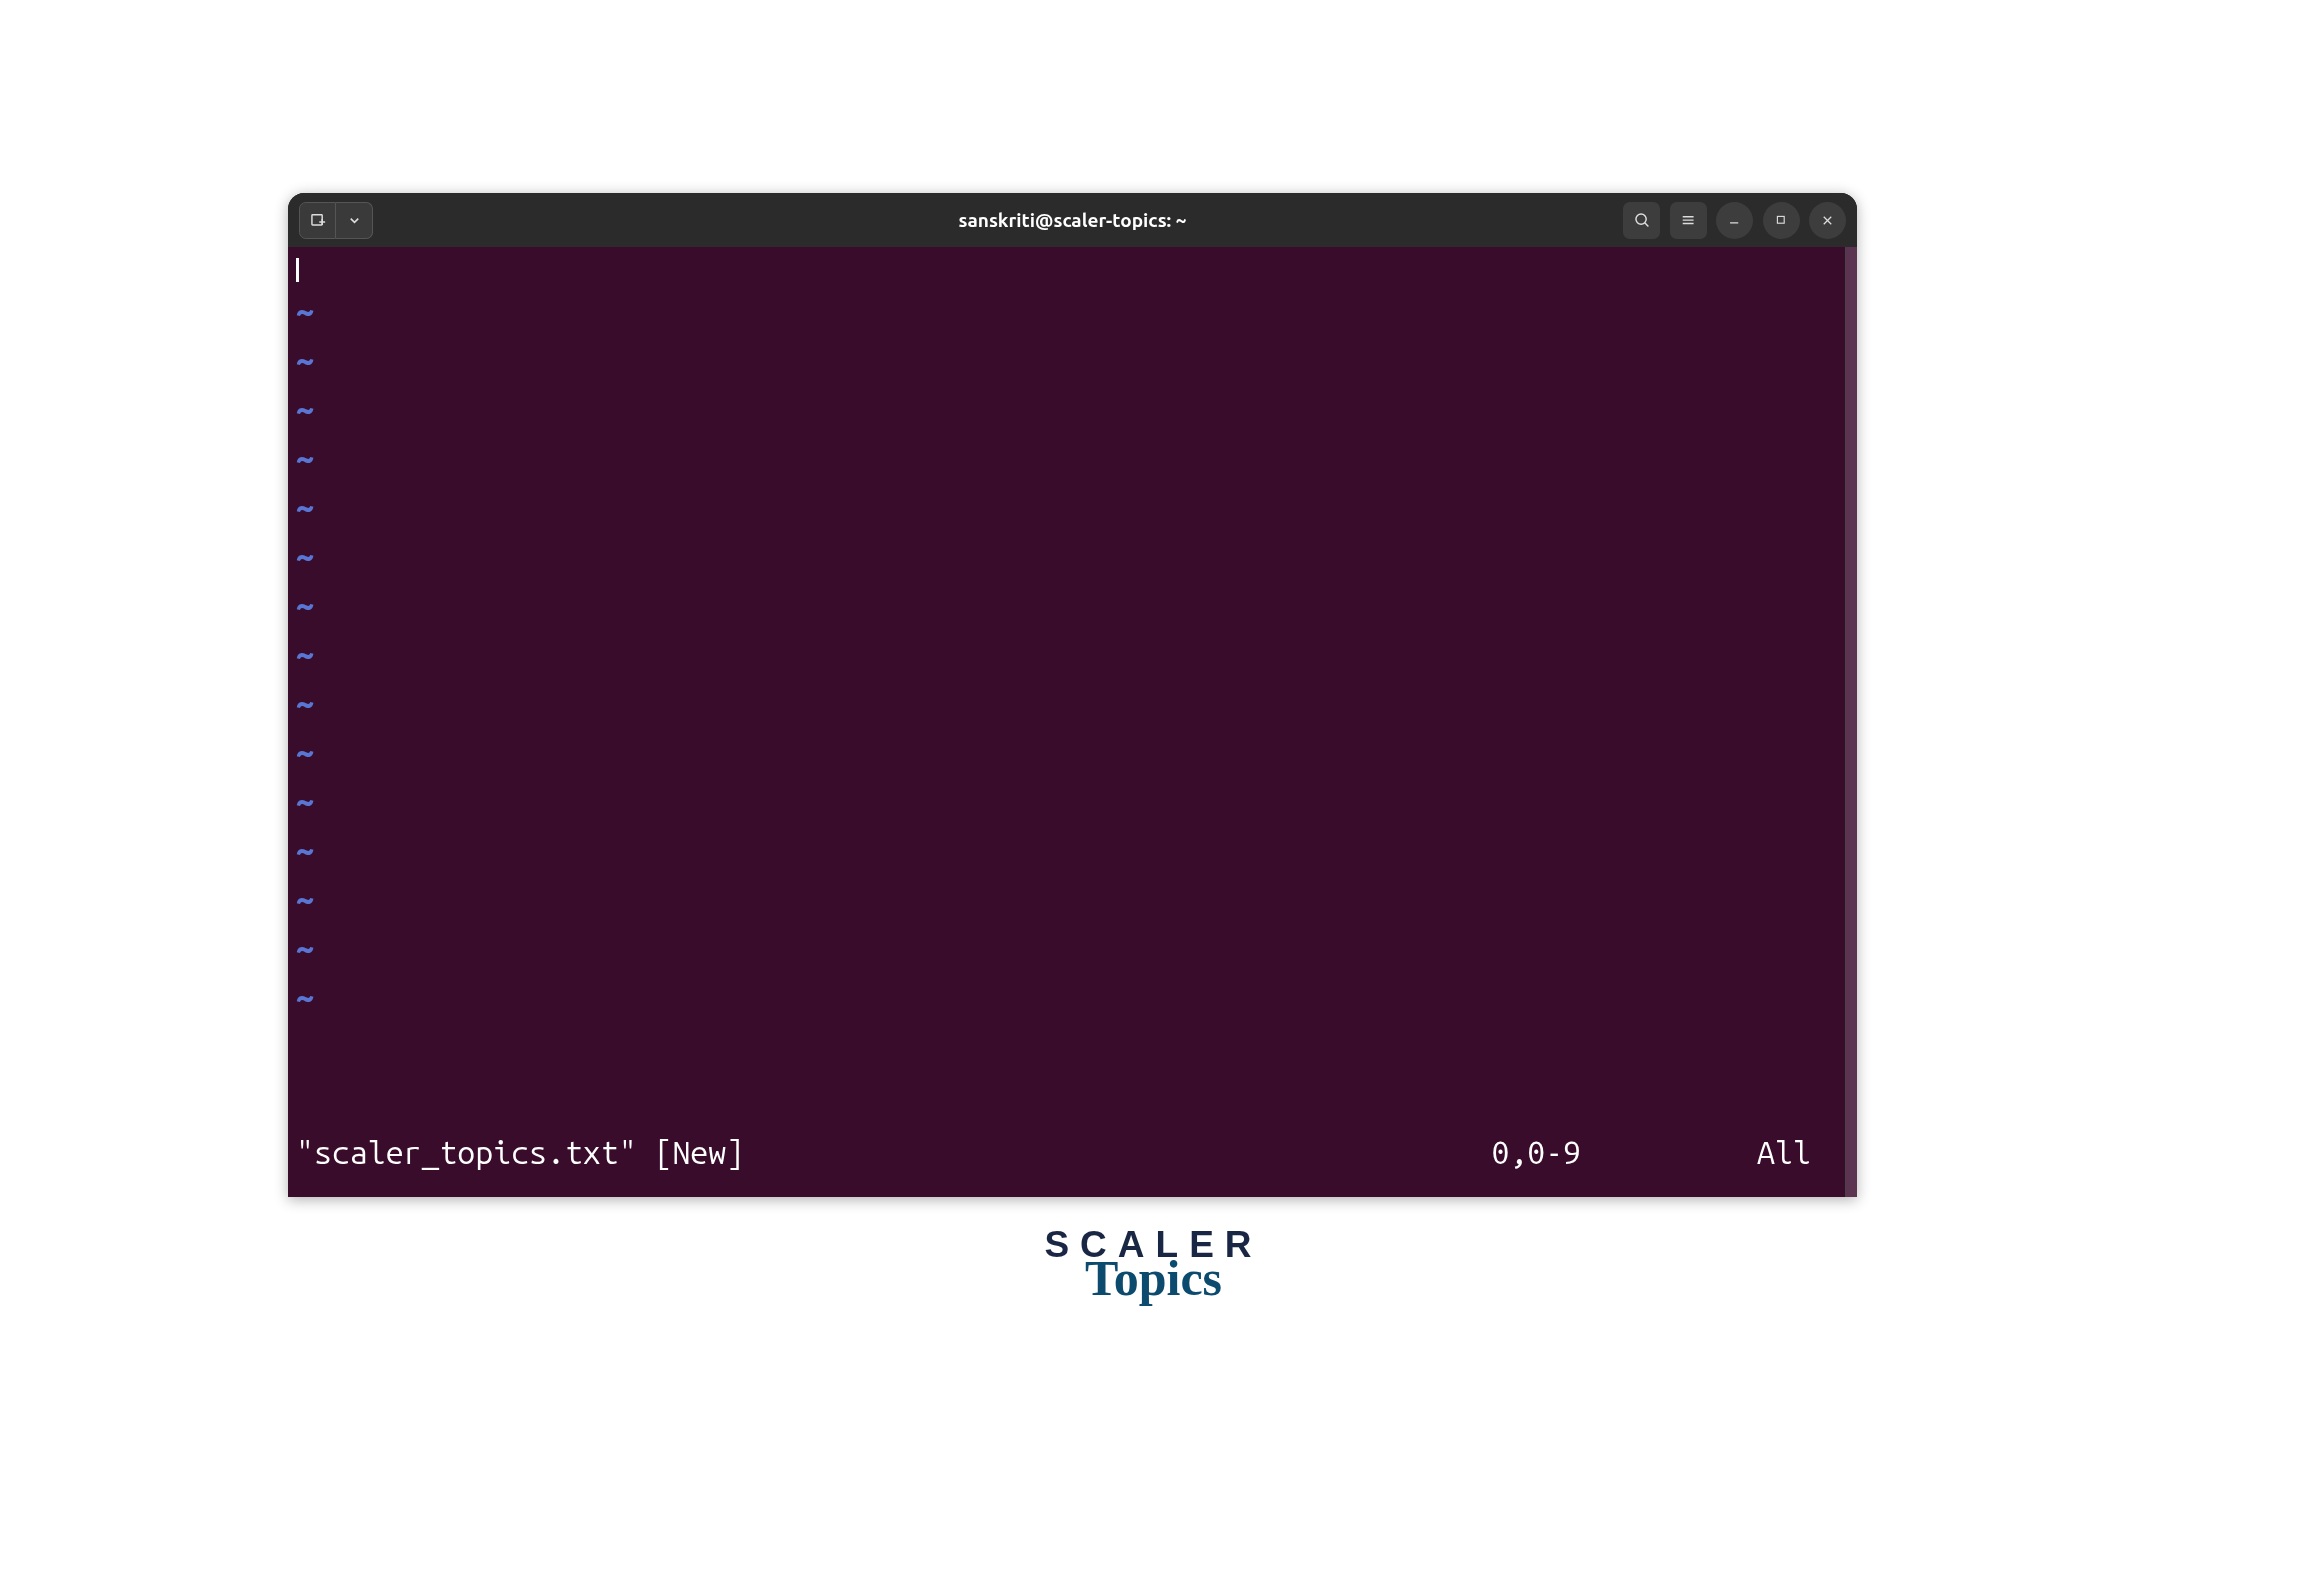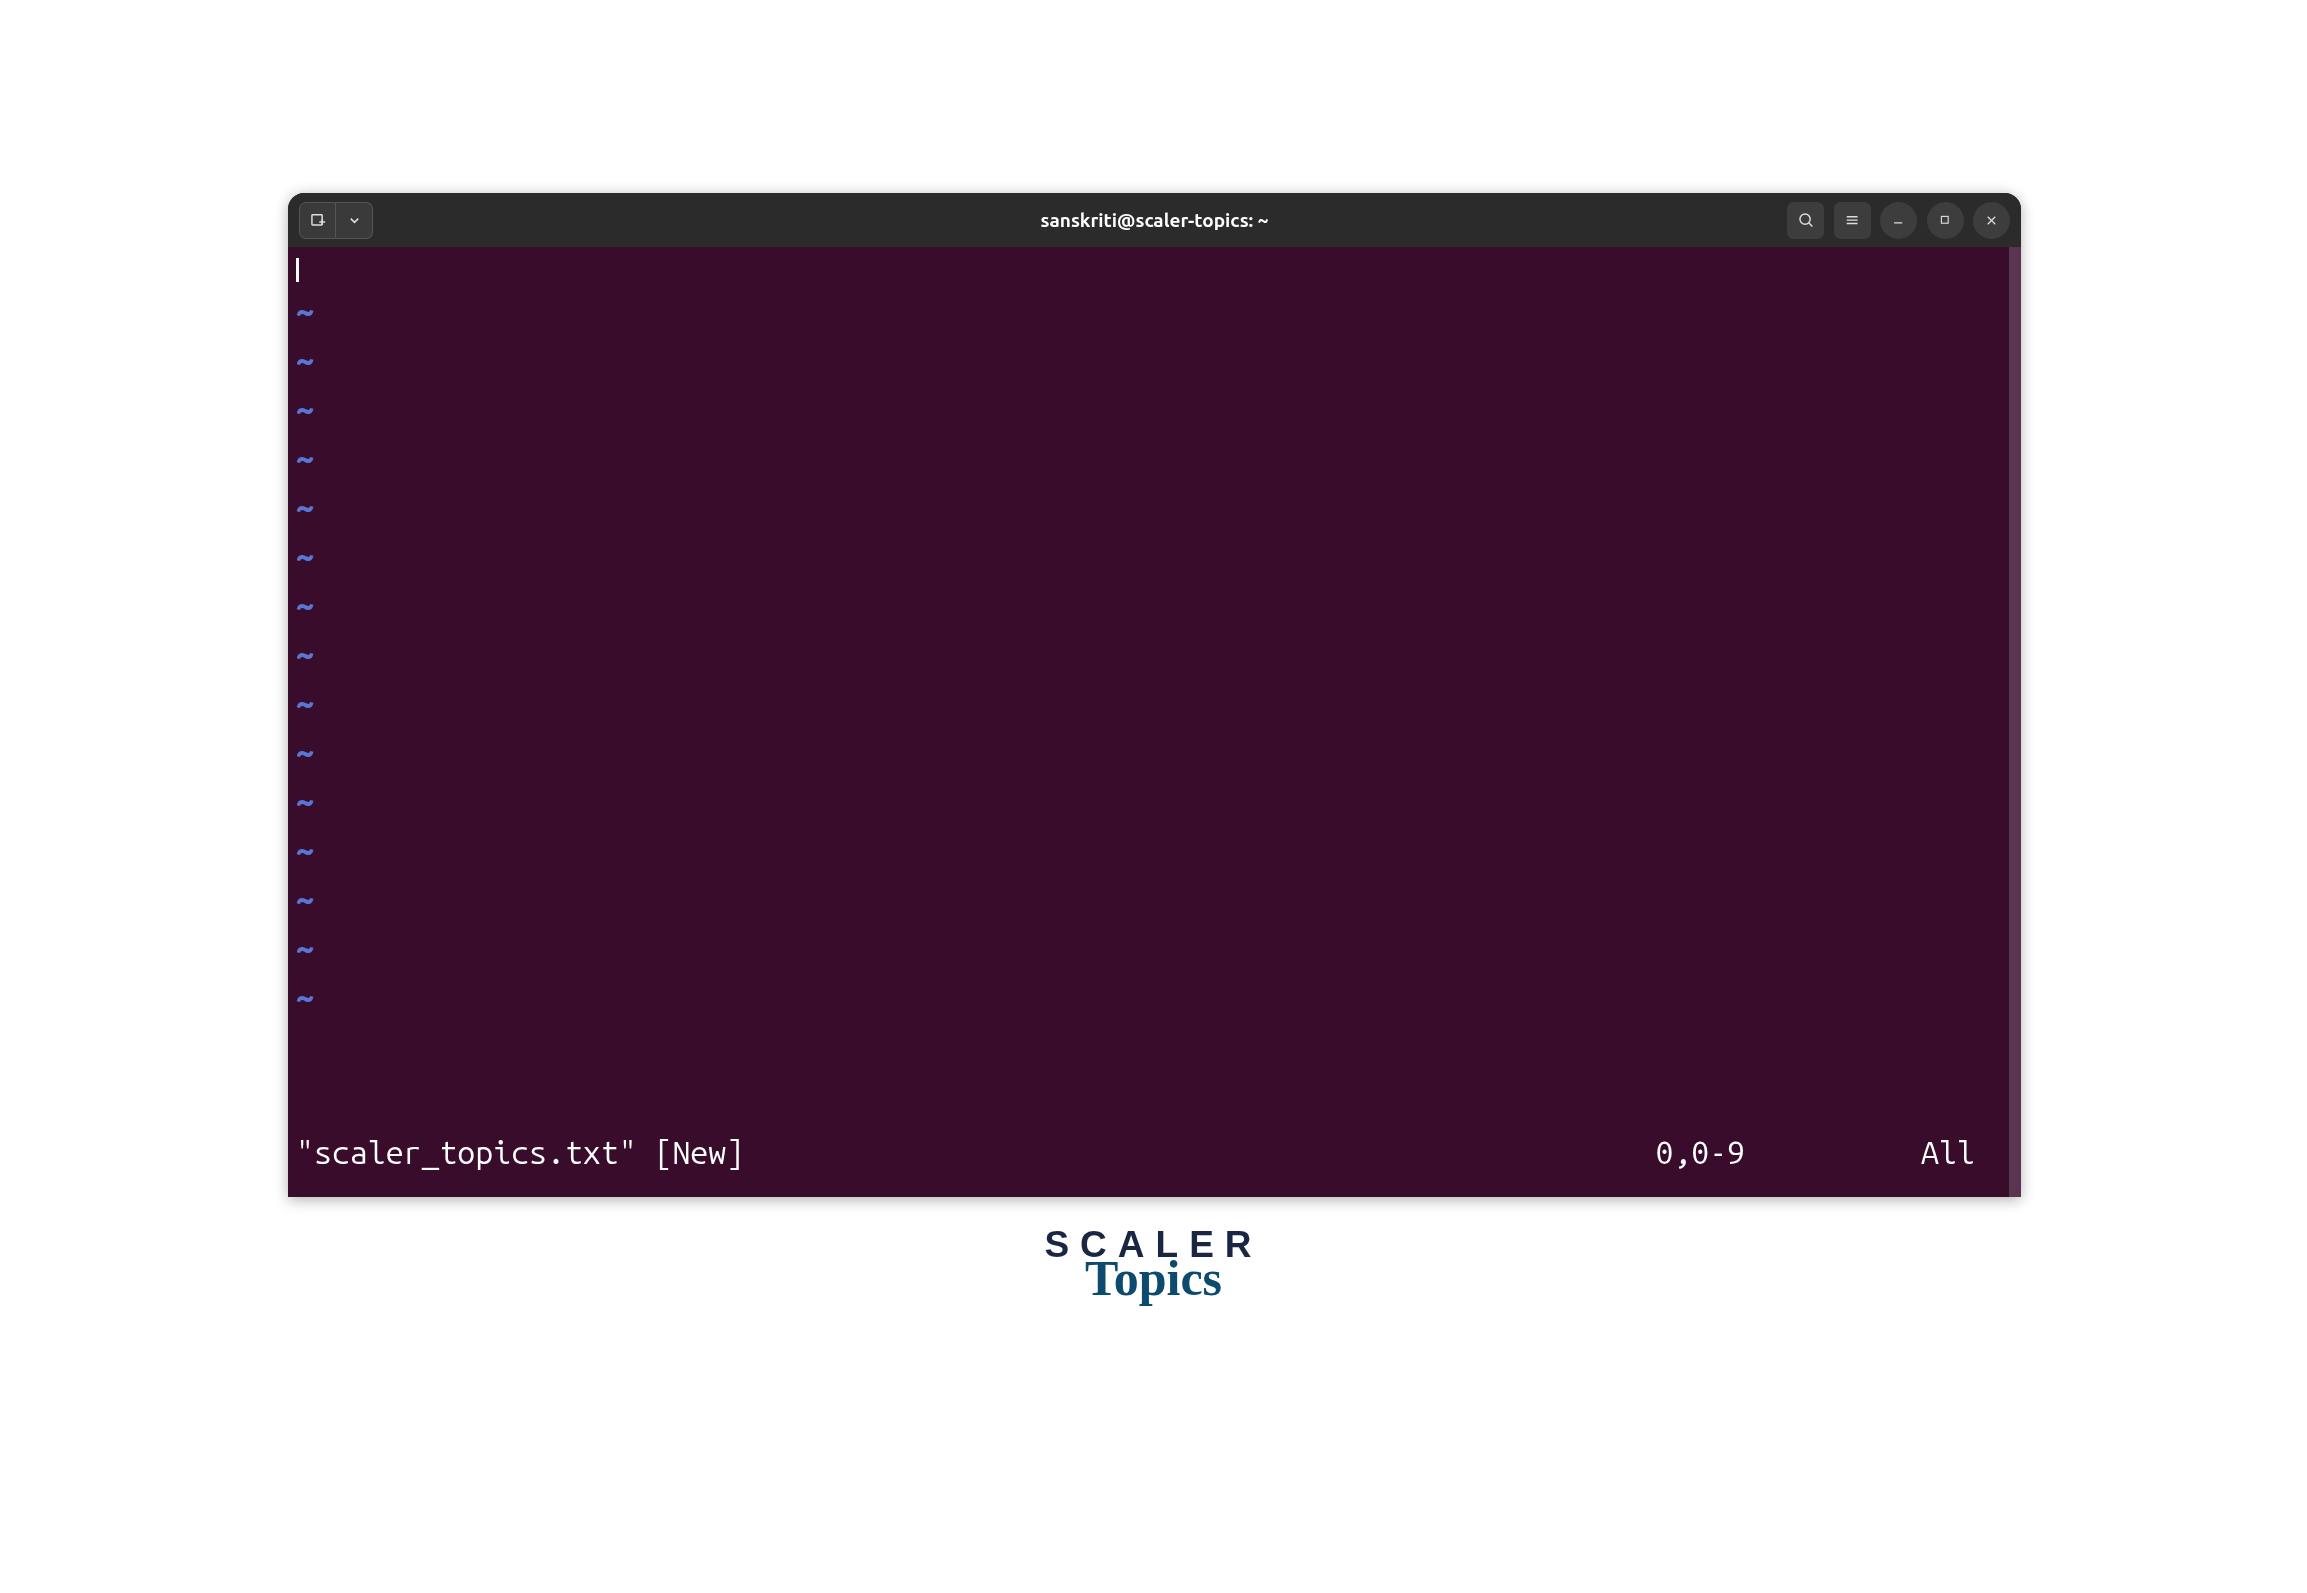--- a/index.html
+++ b/index.html
@@ -13,21 +13,21 @@
       font-family: 'Ubuntu', 'Segoe UI', sans-serif;
       width: 2307px;
       height: 1593px;
       position: relative;
     }
     
     .terminal-window {
       position: absolute;
       left: 288px;
       top: 193px;
-      width: 1733px;
+      width: 1569px;
       height: 1004px;
       background: #1e1e1e;
       border-radius: 16.3px 16.3px 0 0;
       overflow: hidden;
       box-shadow: 0 2.7px 13.6px rgba(0,0,0,0.3);
     }
     
     .titlebar {
       height: 54px;
       background: #2b2b2b;

